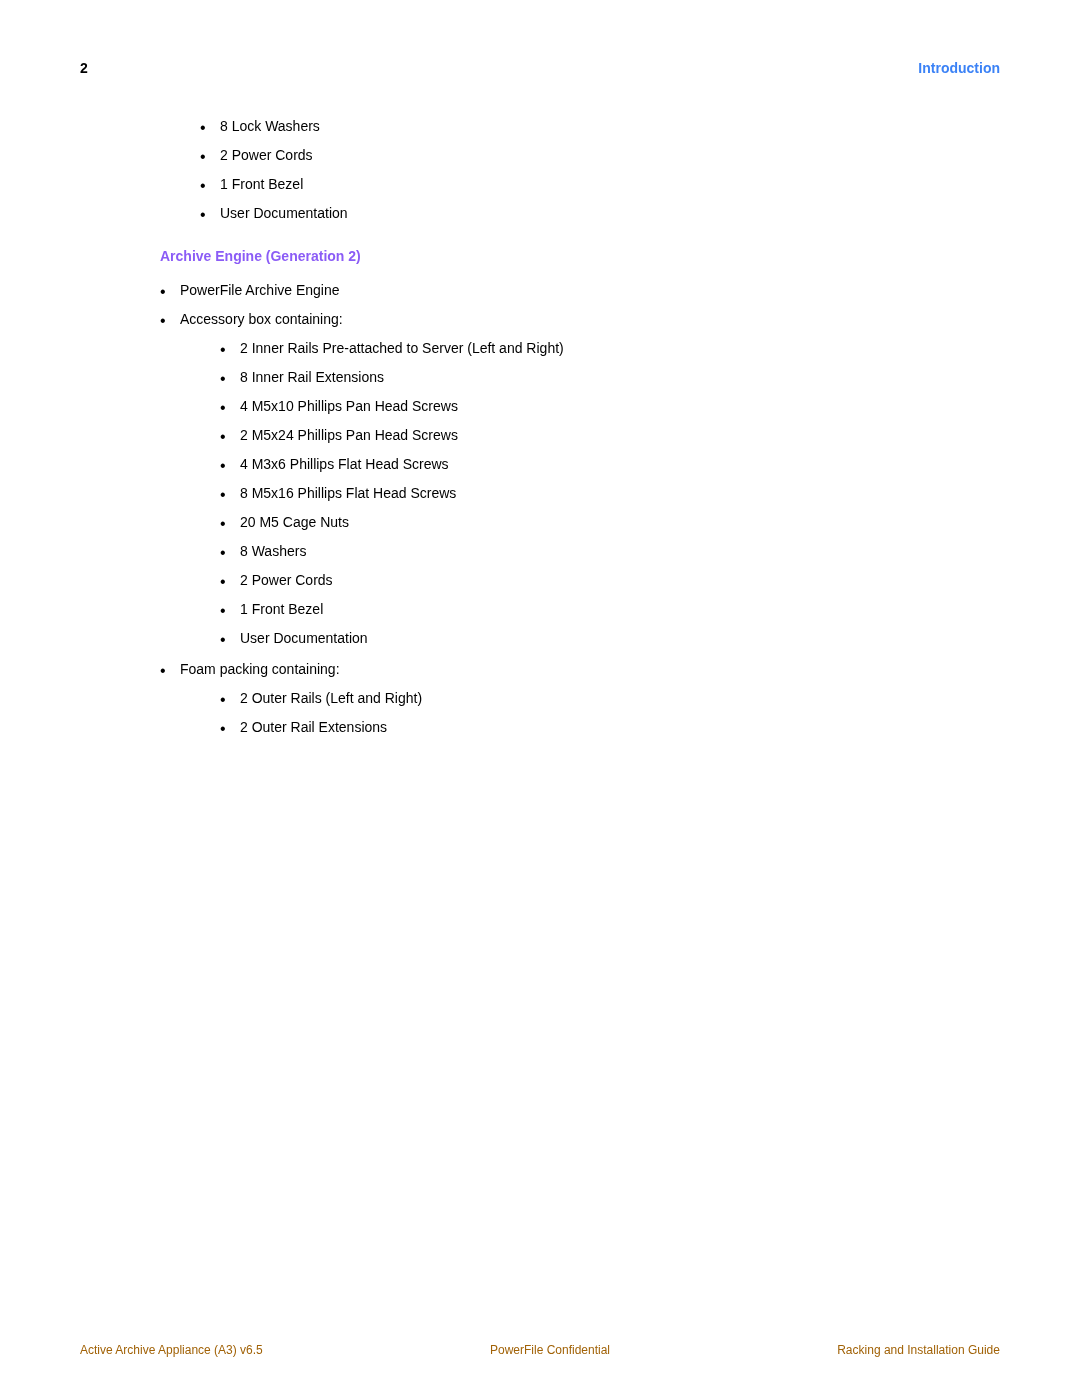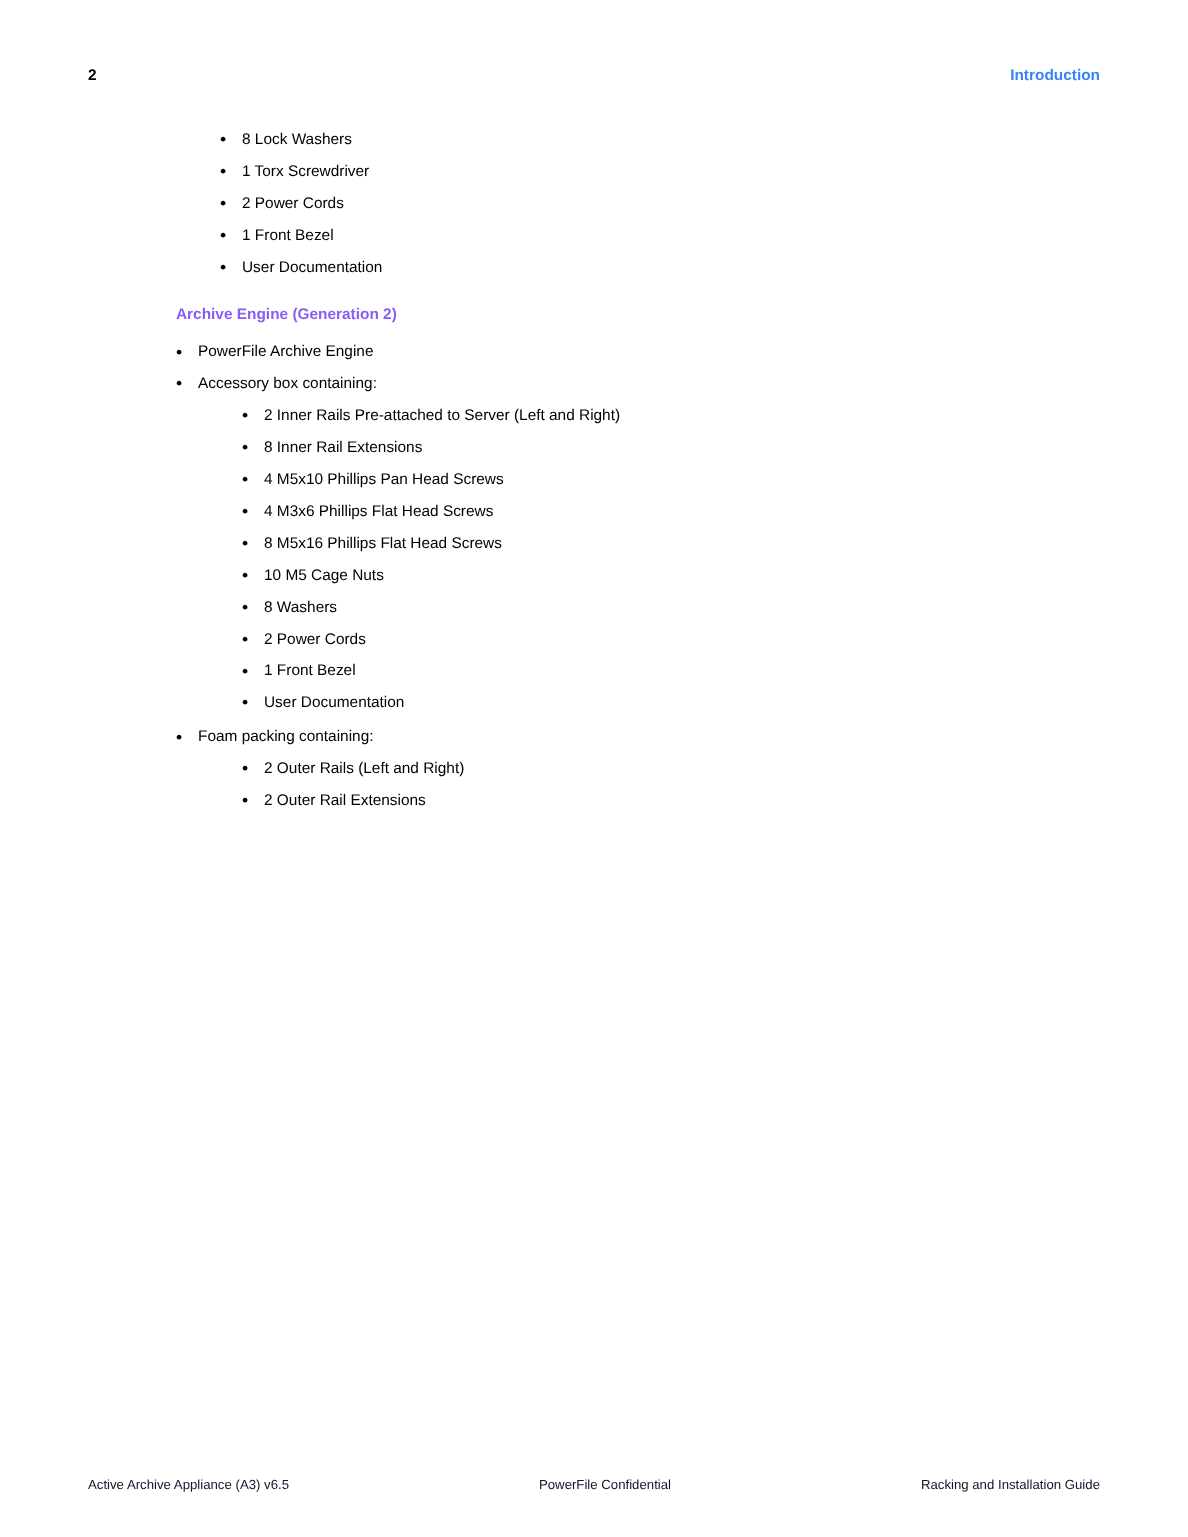--- a/index.html
+++ b/index.html
@@ -84,21 +84,21 @@
     }
 
     .footer {
       position: absolute;
       bottom: 40px;
       left: 80px;
       right: 80px;
       display: flex;
       justify-content: space-between;
       font-size: 12px;
-      color: #0f172a;
+      color: #a16207;
       border-top: none;
     }
 
     .footer span {
       font-size: 12px;
     }
   </style>
 </head>
 <body>
 
@@ -106,39 +106,39 @@
 
   <div class="header-bar">
     <span class="page-number">2</span>
     <span class="header-title">Introduction</span>
   </div>
 
   <div class="content">
 
     <ul class="bullet-list level1">
       <li>8 Lock Washers</li>
-      <li>1 Torx Screwdriver</li>
       <li>2 Power Cords</li>
       <li>1 Front Bezel</li>
       <li>User Documentation</li>
     </ul>
 
     <h2 class="section-heading">Archive Engine (Generation 2)</h2>
 
     <ul class="bullet-list">
       <li>PowerFile Archive Engine</li>
       <li>Accessory box containing:
         
         <ul class="bullet-list level1" style="margin-top:8px;">
           <li>2 Inner Rails Pre-attached to Server (Left and Right)</li>
           <li>8 Inner Rail Extensions</li>
           <li>4 M5x10 Phillips Pan Head Screws</li>
+          <li>2 M5x24 Phillips Pan Head Screws</li>
           <li>4 M3x6 Phillips Flat Head Screws</li>
           <li>8 M5x16 Phillips Flat Head Screws</li>
-          <li>10 M5 Cage Nuts</li>
+          <li>20 M5 Cage Nuts</li>
           <li>8 Washers</li>
           <li>2 Power Cords</li>
           <li>1 Front Bezel</li>
           <li>User Documentation</li>
         </ul>
       </li>
       <li>Foam packing containing:
         
         <ul class="bullet-list level1" style="margin-top:8px;">
           <li>2 Outer Rails (Left and Right)</li>

